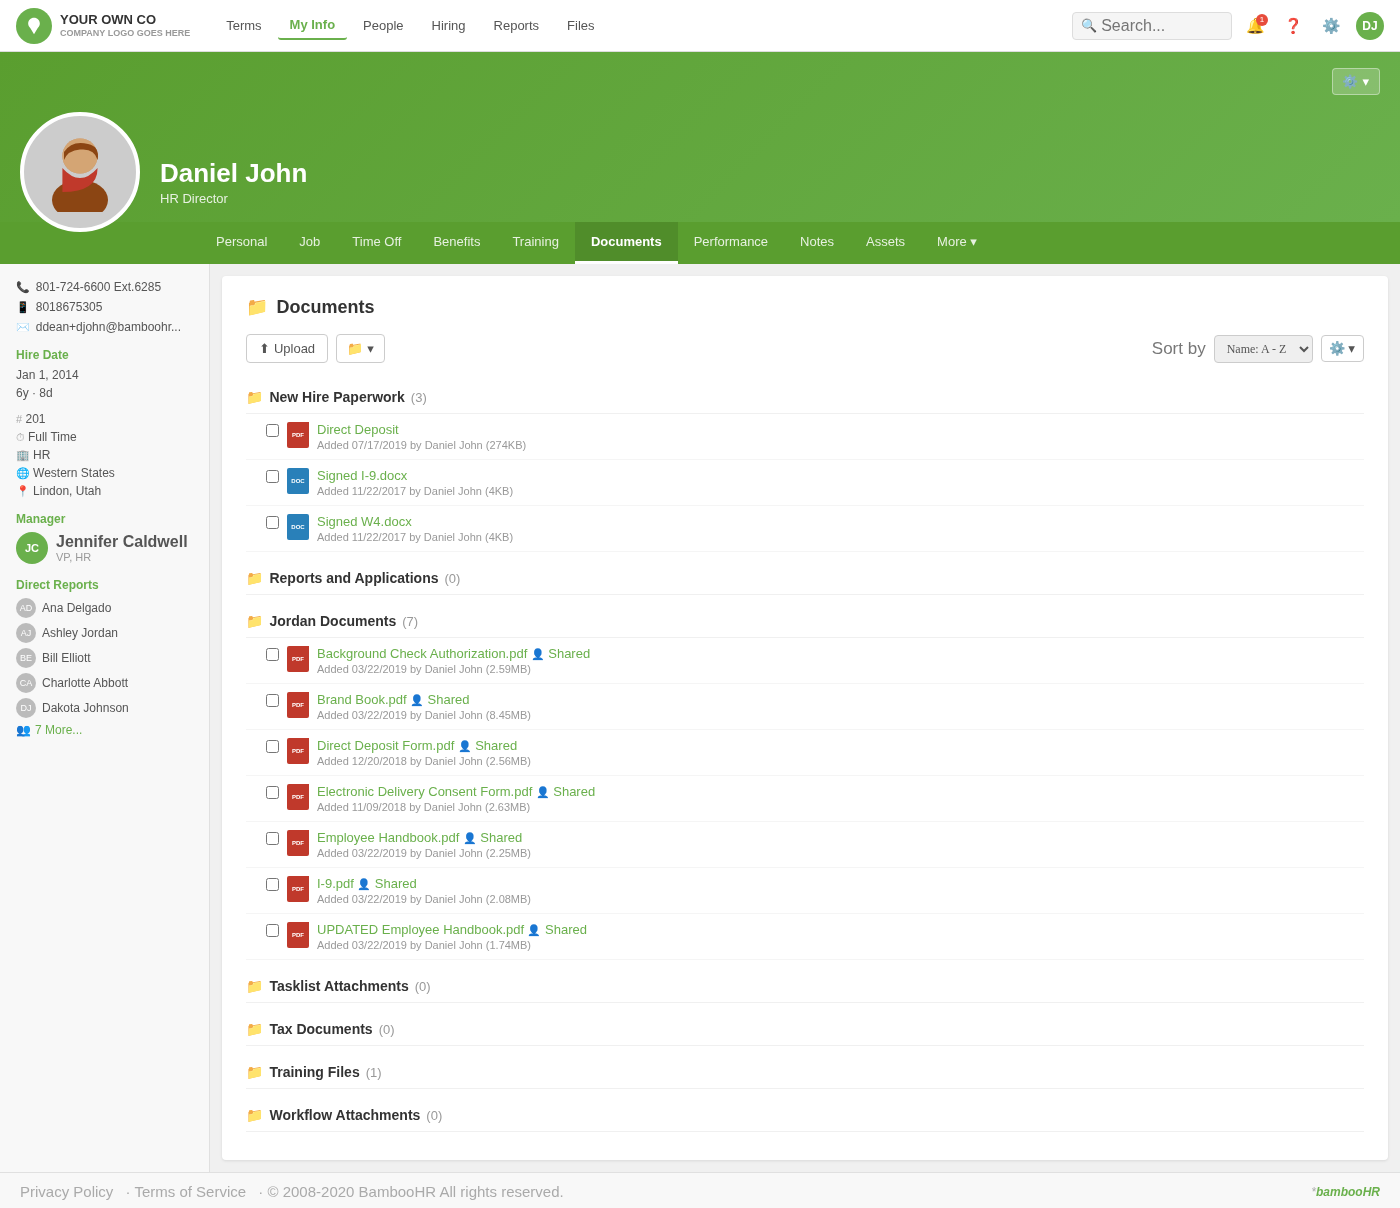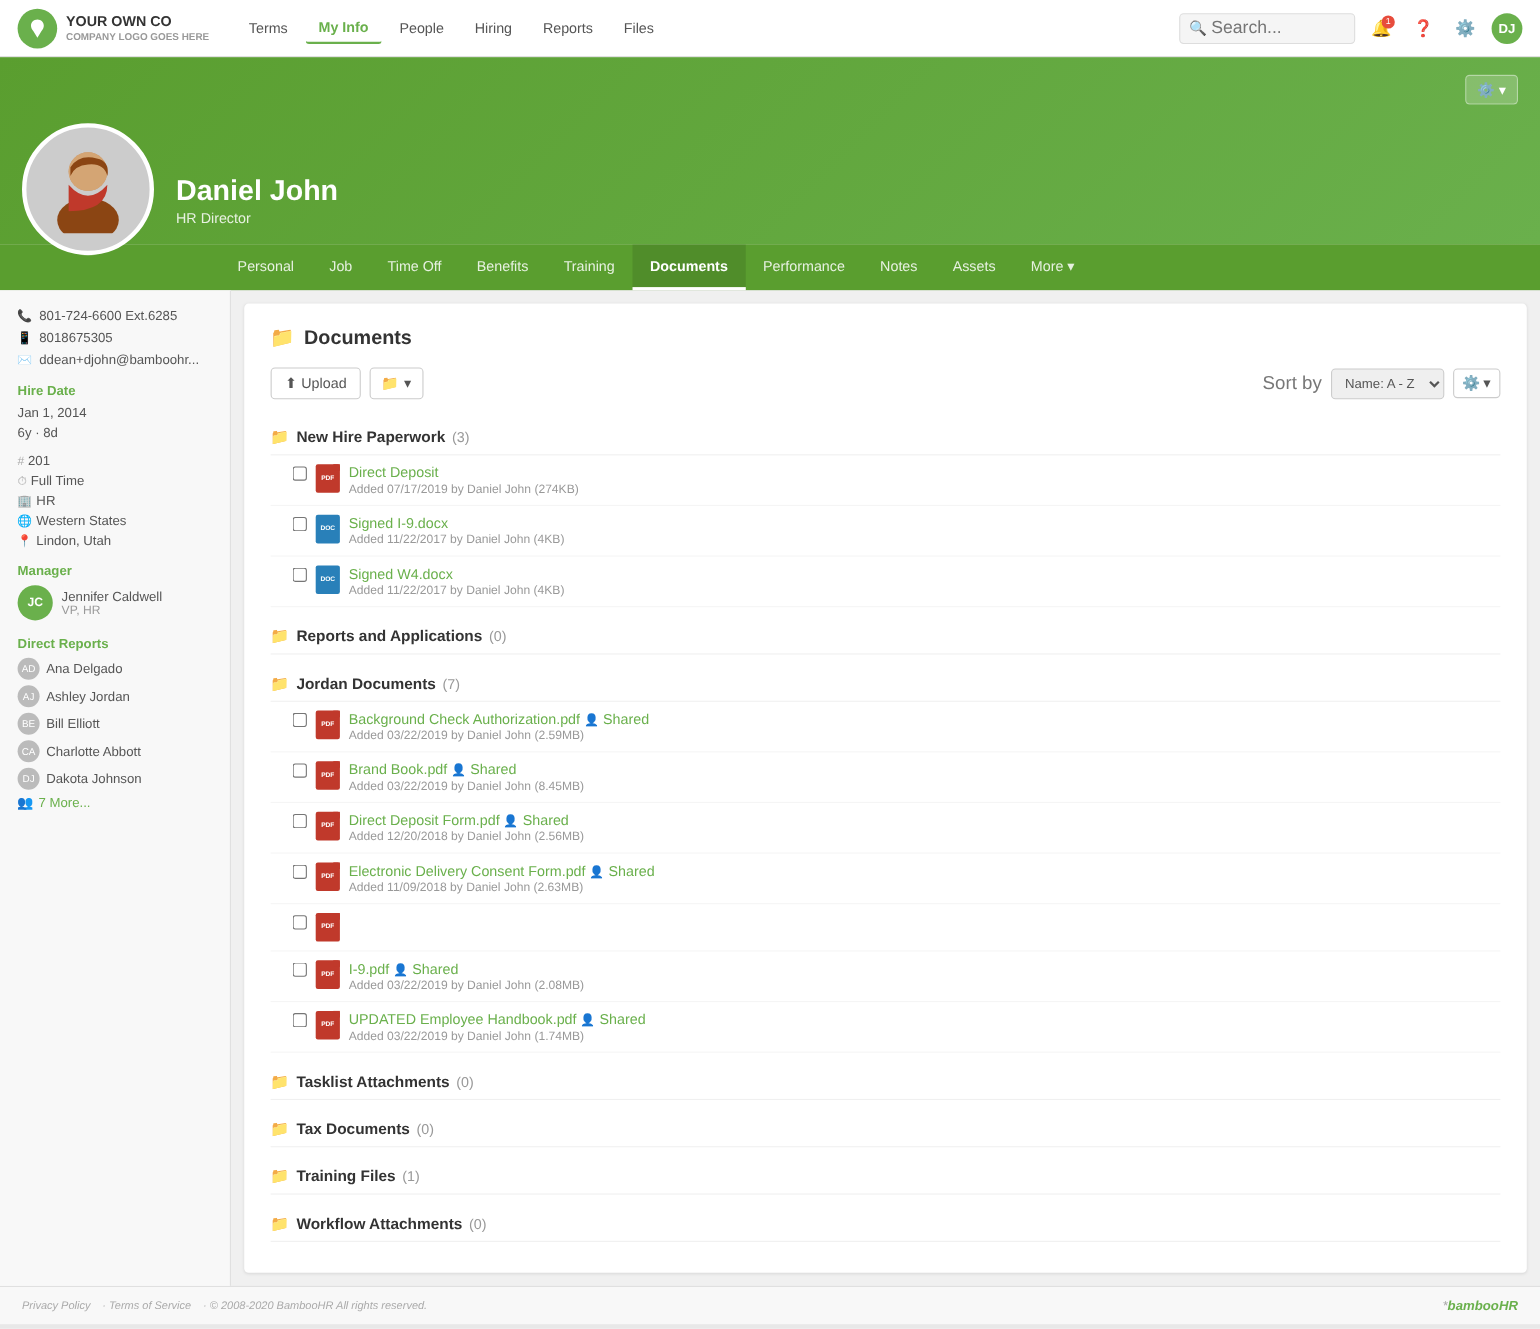--- a/index.html
+++ b/index.html
@@ -43,40 +43,40 @@
 
     
     .sidebar { width: 210px; background: #f8f8f8; border-right: 1px solid #e0e0e0; padding: 16px; flex-shrink: 0; }
     .sidebar-info { margin-bottom: 12px; }
     .sidebar-info-item { display: flex; align-items: flex-start; gap: 6px; margin-bottom: 6px; color: #555; font-size: 12px; }
     .sidebar-info-item .icon { color: #888; font-size: 11px; margin-top: 1px; }
     .sidebar-section-label { font-size: 12px; color: #6ab04c; font-weight: 600; margin-top: 14px; margin-bottom: 6px; }
     .sidebar-field { margin-bottom: 4px; font-size: 12px; color: #555; }
     .manager-area { display: flex; align-items: center; gap: 8px; margin-top: 6px; }
     .manager-avatar { width: 32px; height: 32px; border-radius: 50%; background: #6ab04c; display: flex; align-items: center; justify-content: center; color: white; font-size: 11px; font-weight: 700; }
-    .manager-name { font-size: 12px; color: #555; font-weight: 400; }
+    .manager-name { font-size: 16px; color: #555; font-weight: 700; }
     .manager-title { font-size: 11px; color: #999; }
     .direct-reports-list { margin-top: 6px; }
     .direct-report-item { display: flex; align-items: center; gap: 6px; margin-bottom: 5px; font-size: 12px; color: #555; cursor: pointer; }
     .dr-avatar { width: 20px; height: 20px; border-radius: 50%; background: #bbb; display: flex; align-items: center; justify-content: center; color: white; font-size: 9px; }
     .more-link { color: #6ab04c; font-size: 12px; cursor: pointer; display: flex; align-items: center; gap: 4px; margin-top: 4px; }
 
     
     .content-area { flex: 1; padding: 20px 24px; background: white; margin: 12px; border-radius: 4px; box-shadow: 0 1px 3px rgba(0,0,0,0.1); }
 
     
     .section-title { display: flex; align-items: center; gap: 8px; font-size: 18px; font-weight: 600; color: #333; margin-bottom: 16px; }
     .section-title .folder-icon { color: #6ab04c; }
     .doc-toolbar { display: flex; align-items: center; justify-content: space-between; margin-bottom: 16px; }
     .doc-toolbar-left { display: flex; gap: 8px; }
     .btn-upload { background: white; border: 1px solid #ccc; border-radius: 4px; padding: 6px 12px; cursor: pointer; font-size: 13px; display: flex; align-items: center; gap: 4px; color: #555; }
     .btn-folder { background: white; border: 1px solid #ccc; border-radius: 4px; padding: 6px 10px; cursor: pointer; font-size: 13px; display: flex; align-items: center; gap: 4px; color: #555; }
     .doc-toolbar-right { display: flex; align-items: center; gap: 8px; }
     .sort-label { font-size: 17px; color: #777; }
-    .sort-select { border: 1px solid #ccc; border-radius: 4px; padding: 5px 8px; font-size: 12px; color: #555; }
+    .sort-select { border: 1px solid #ccc; border-radius: 4px; padding: 5px 8px; font-size: 12px; color: #555; font-family: Liberation Serif, serif; }
     .gear-btn { background: white; border: 1px solid #ccc; border-radius: 4px; padding: 5px 8px; cursor: pointer; display: flex; align-items: center; gap: 2px; color: #555; }
 
     
     .folder-section { margin-bottom: 8px; }
     .folder-header { display: flex; align-items: center; gap: 6px; padding: 10px 0 8px 0; border-bottom: 1px solid #f0f0f0; cursor: pointer; }
     .folder-name { font-size: 14px; font-weight: 600; color: #333; }
     .folder-count { color: #999; font-size: 13px; }
     .folder-icon-sm { color: #6ab04c; font-size: 14px; }
 
     
@@ -88,21 +88,21 @@
     .file-meta { font-size: 11px; color: #999; margin-top: 2px; }
     .shared-icon { color: #6ab04c; font-size: 11px; }
 
     
     .pdf-icon { width: 22px; height: 26px; background: #e74c3c; border-radius: 2px; display: flex; align-items: center; justify-content: center; color: white; font-size: 7px; font-weight: 700; position: relative; }
     .pdf-icon::before { content: ''; position: absolute; top: 0; right: 0; width: 6px; height: 6px; background: #c0392b; }
     .docx-icon { width: 22px; height: 26px; background: #2980b9; border-radius: 2px; display: flex; align-items: center; justify-content: center; color: white; font-size: 7px; font-weight: 700; }
 
     
     .footer { background: #f8f8f8; border-top: 1px solid #e0e0e0; padding: 10px 20px; display: flex; justify-content: space-between; align-items: center; }
-    .footer-links { font-size: 10px; color: #aaa; font-style: italic; }
+    .footer-links { font-size: 15px; color: #aaa; }
     .footer-links a { color: #aaa; text-decoration: none; margin-right: 8px; }
     .footer-brand { font-size: 12px; color: #aaa; font-style: italic; }
     .bamboo-brand { color: #6ab04c; font-weight: 600; }
   </style>
 </head>
 <body>
 
 <nav class="top-nav">
   <div class="logo-area">
     <div class="logo-icon">
@@ -356,20 +356,24 @@
         <input type="checkbox" class="file-checkbox" style="">
         <div class="pdf-icon file-icon" style="font-size:6px;font-weight:700;color:white;display:flex;align-items:center;justify-content:center;background:#c0392b;border-radius:2px;">PDF</div>
         <div class="file-info">
           <div class="file-name">Electronic Delivery Consent Form.pdf <span class="shared-icon">👤</span> Shared</div>
           <div class="file-meta">Added 11/09/2018 by Daniel John (2.63MB)</div>
         </div>
       </div>
       <div class="file-item">
         <input type="checkbox" class="file-checkbox" style="">
         <div class="pdf-icon file-icon" style="font-size:6px;font-weight:700;color:white;display:flex;align-items:center;justify-content:center;background:#c0392b;border-radius:2px;">PDF</div>
+        <div class="file-info">
+          <div class="file-name">Employee Handbook.pdf <span class="shared-icon">👤</span> Shared</div>
+          <div class="file-meta">Added 03/22/2019 by Daniel John (2.25MB)</div>
+        </div>
       </div>
       <div class="file-item">
         <input type="checkbox" class="file-checkbox" style="">
         <div class="pdf-icon file-icon" style="font-size:6px;font-weight:700;color:white;display:flex;align-items:center;justify-content:center;background:#c0392b;border-radius:2px;">PDF</div>
         <div class="file-info">
           <div class="file-name">I-9.pdf <span class="shared-icon">👤</span> Shared</div>
           <div class="file-meta">Added 03/22/2019 by Daniel John (2.08MB)</div>
         </div>
       </div>
       <div class="file-item">

